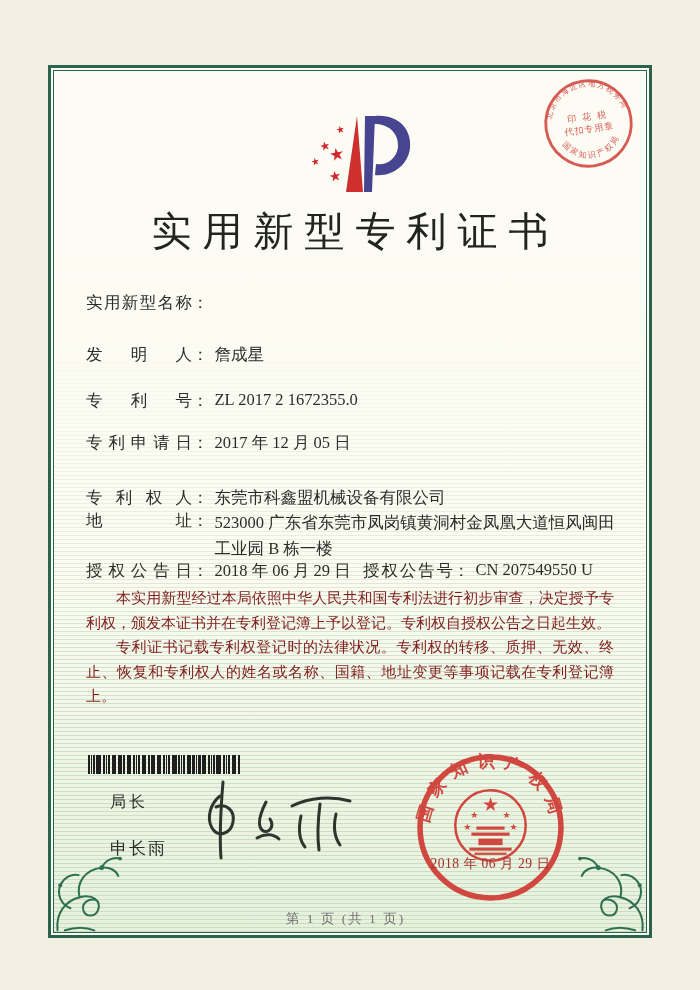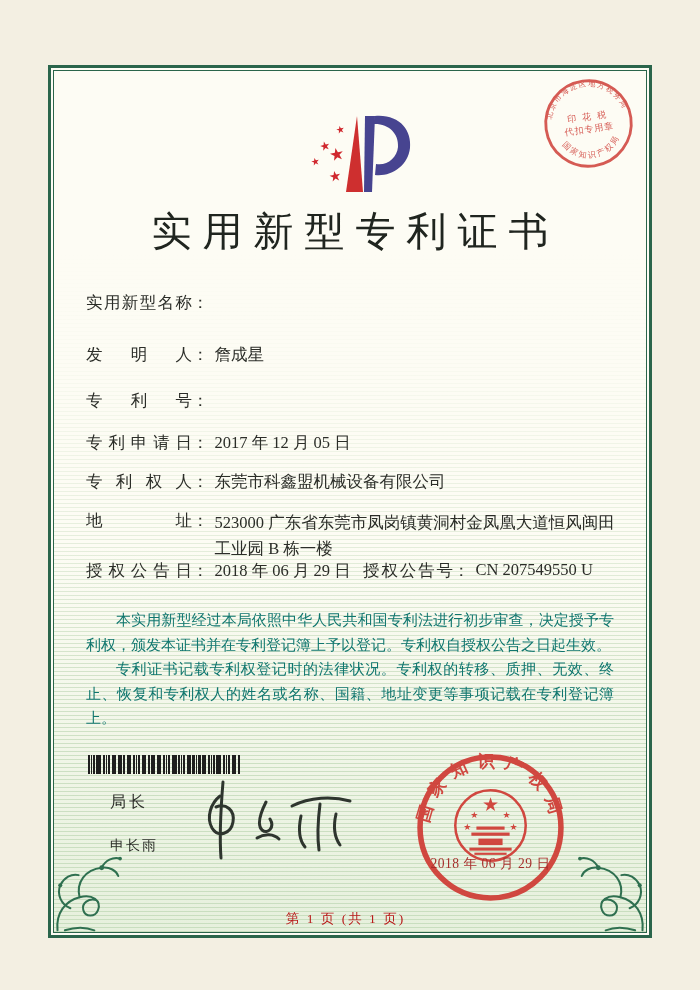--- a/index.html
+++ b/index.html
@@ -47,38 +47,38 @@
   }
   .frow{position:absolute;left:86px;display:flex;align-items:flex-start;font-size:16.5px;}
   .flabel{display:inline-block;width:106px;text-align:justify;text-align-last:justify;flex:none;}
   .fcolon{flex:none;margin-right:6px;}
   .fvalue{display:inline-block;}
   .addr .fvalue{width:402px;line-height:26px;}
   .grant2{position:absolute;left:277px;top:0;display:flex;font-size:16.5px;white-space:nowrap;}
   .grant2 .flabel{width:90px;}
   .bodytext{
     position:absolute;left:86px;top:586px;width:528px;
-    font-size:15px;line-height:24.5px;text-align:justify;color:#0f766e;margin-top:22px;
+    font-size:15px;line-height:24.5px;text-align:justify;color:#7f1d1d;
   }
   .bodytext p{margin:0;text-indent:2em;}
   .barcode{
     position:absolute;left:88px;top:755px;width:152px;height:19px;
     background:
       repeating-linear-gradient(90deg,#1e1e1e 0 2px,transparent 2px 5px),
       repeating-linear-gradient(90deg,#1e1e1e 0 1px,transparent 1px 8px),
       repeating-linear-gradient(90deg,#1e1e1e 0 1px,transparent 1px 3px);
   }
   .sig-title{position:absolute;left:110px;top:792px;font-size:16px;letter-spacing:3px;}
-  .sig-name{position:absolute;left:110px;top:837px;font-size:14px;letter-spacing:2px;font-family:Liberation Mono, monospace;}
+  .sig-name{position:absolute;left:110px;top:837px;font-size:17px;letter-spacing:2px;font-family:Liberation Mono, monospace;}
   .handwriting{position:absolute;left:190px;top:776px;width:178px;height:88px;}
   .seal{position:absolute;left:413px;top:750px;width:155px;height:155px;opacity:0.92;}
   .tax-stamp{position:absolute;left:541px;top:76px;width:95px;height:95px;
     opacity:0.88;transform:rotate(-8deg);}
   .footer{position:absolute;left:0;right:9px;top:910px;text-align:center;
-    font-size:13.5px;letter-spacing:2px;color:#b91c1c;}
+    font-size:13.5px;letter-spacing:2px;color:#737373;}
 </style>
 </head>
 <body>
 
 <div class="page">
 
   <div class="frame">
     <div class="frame-inner">
       <div class="pattern"></div>
       <div class="fade"></div>
@@ -136,27 +136,28 @@
         <span class="fcolon">：</span>
     </div>
     <div class="frow" style="top:344px">
       <span class="flabel">发明人</span>
         <span class="fcolon">：</span>
         <span class="fvalue">詹成星</span>
     </div>
     <div class="frow" style="top:390px">
       <span class="flabel">专利号</span>
         <span class="fcolon">：</span>
+        <span class="fvalue">ZL 2017 2 1672355.0</span>
     </div>
     <div class="frow" style="top:432px">
       <span class="flabel">专利申请日</span>
         <span class="fcolon">：</span>
         <span class="fvalue">2017 年 12 月 05 日</span>
     </div>
-    <div class="frow" style="top:471px">
+    <div class="frow" style="top:487px">
       <span class="flabel">专利权人</span>
         <span class="fcolon">：</span>
         <span class="fvalue">东莞市科鑫盟机械设备有限公司</span>
     </div>
     <div class="frow addr" style="top:510px">
       <span class="flabel">地址</span>
         <span class="fcolon">：</span>
         <span class="fvalue">523000 广东省东莞市凤岗镇黄洞村金凤凰大道恒风闽田工业园 B 栋一楼</span>
     </div>
 

